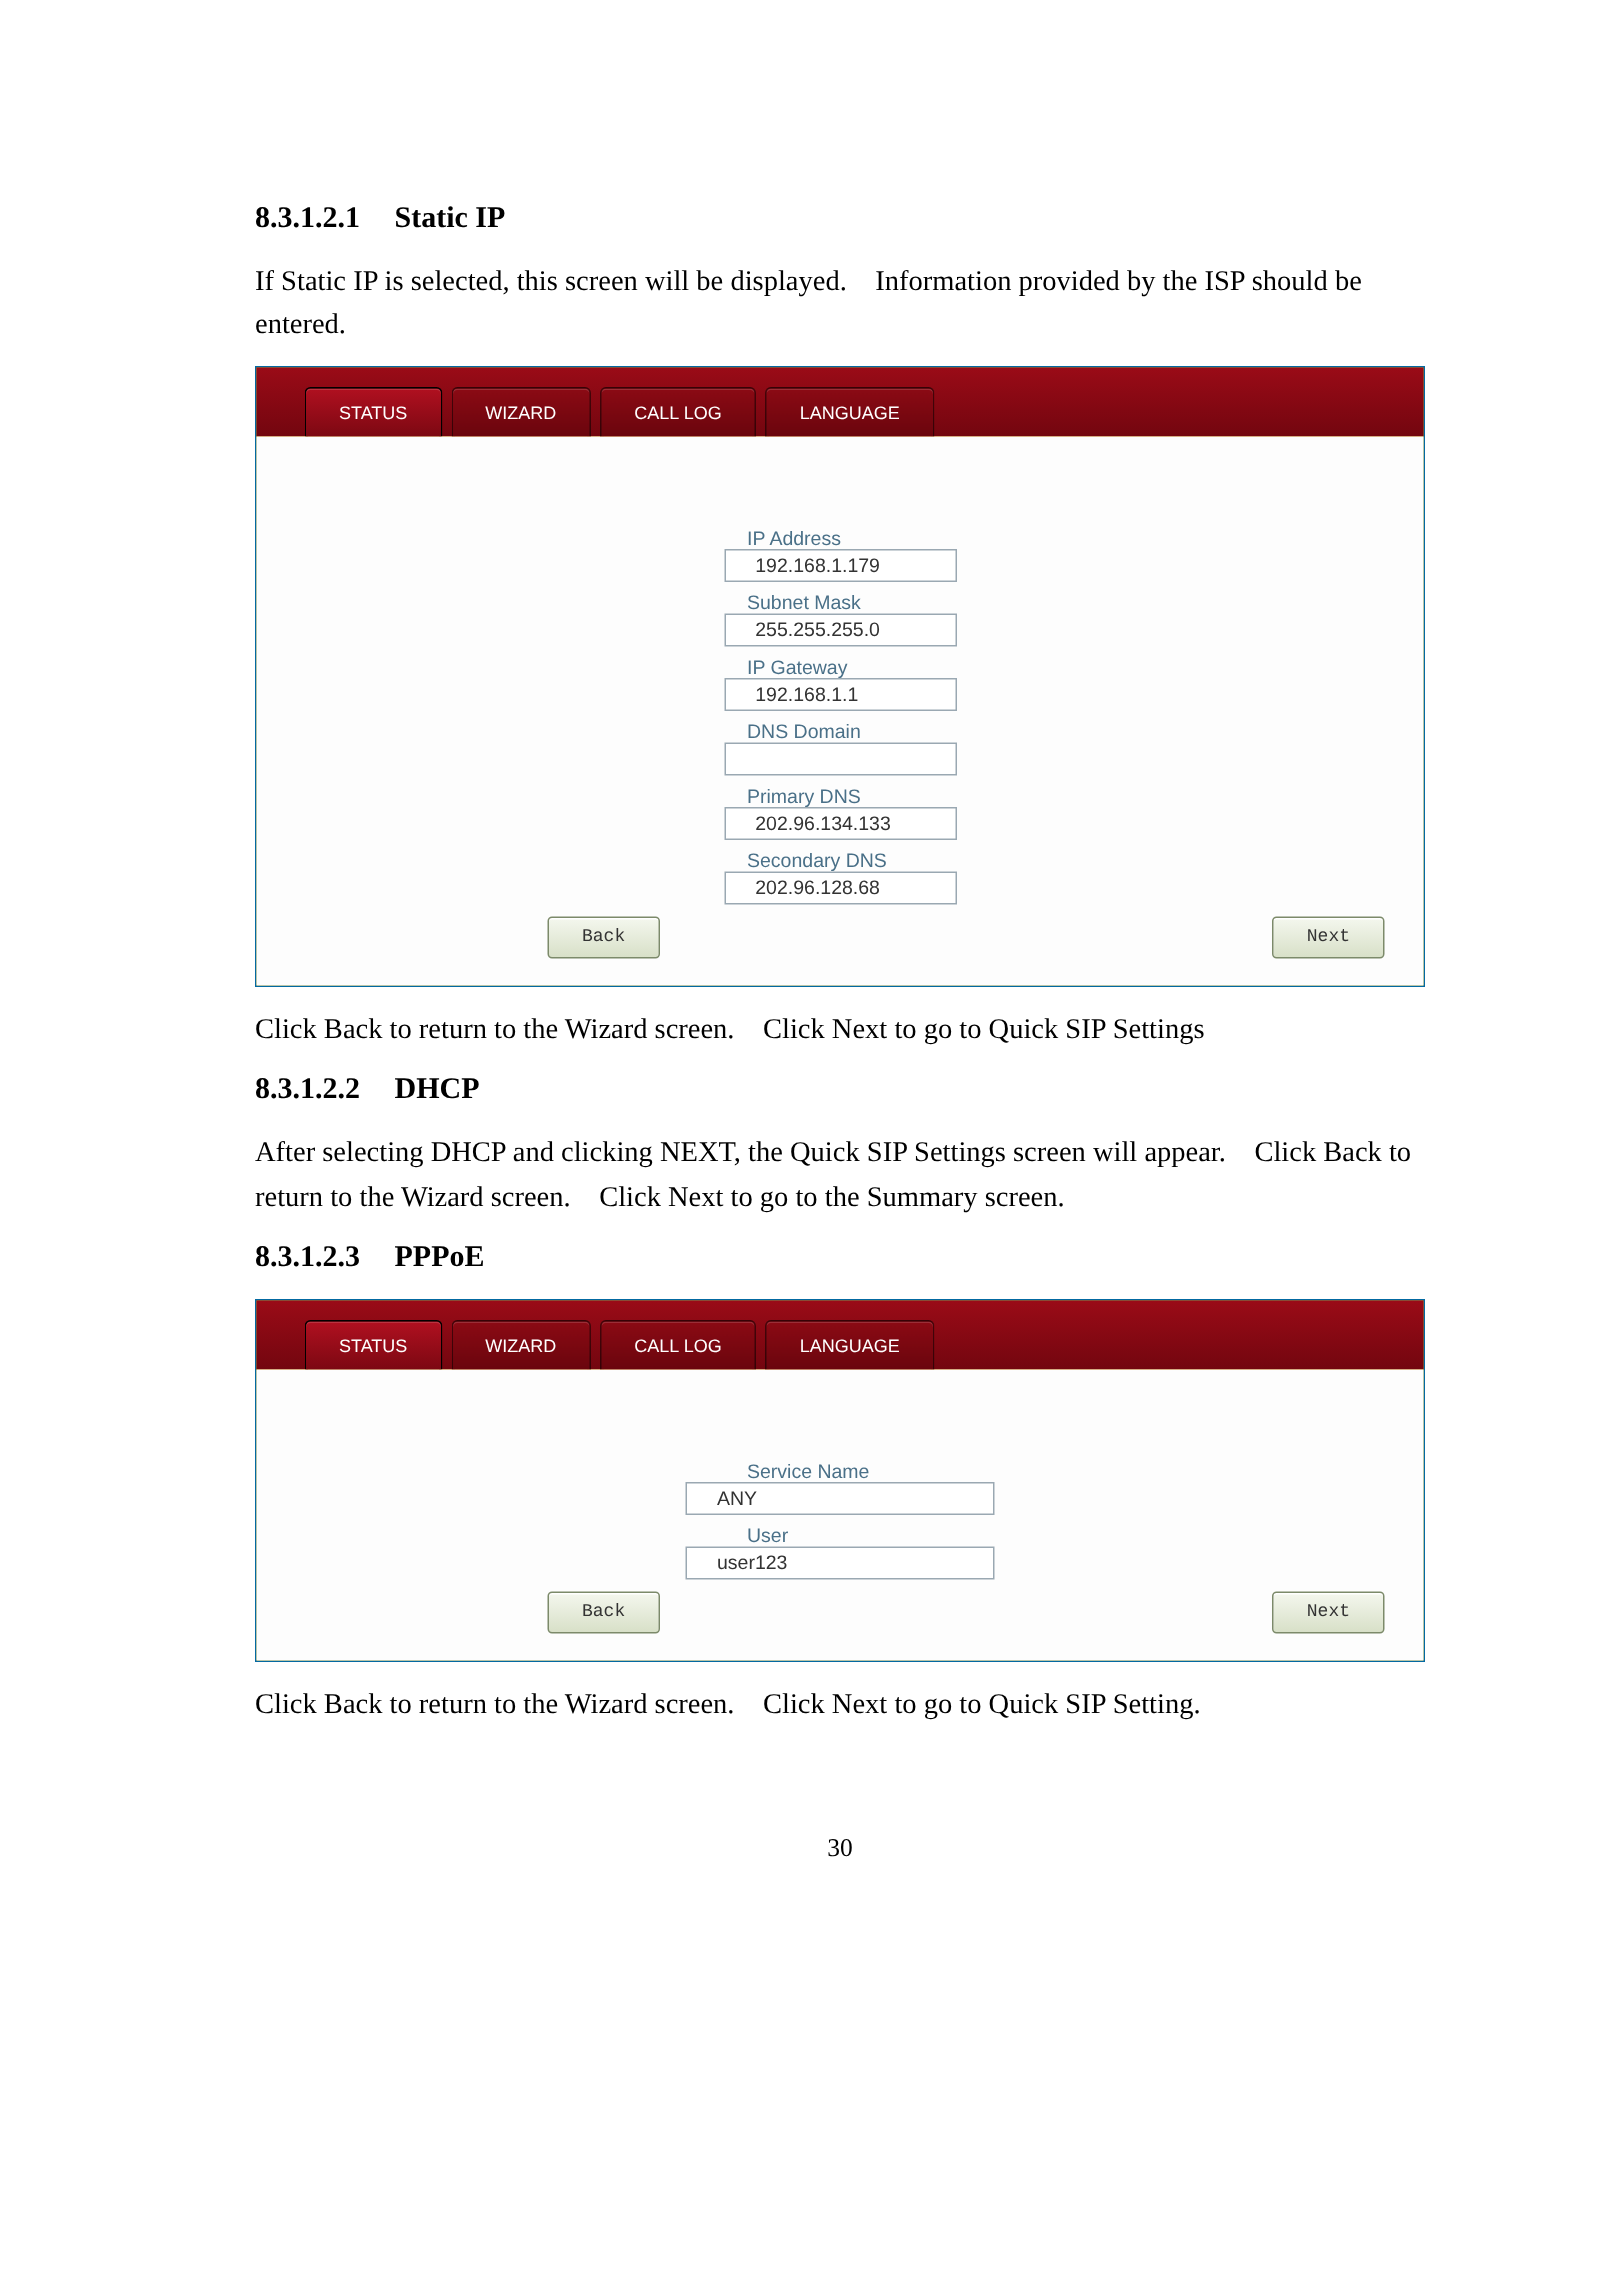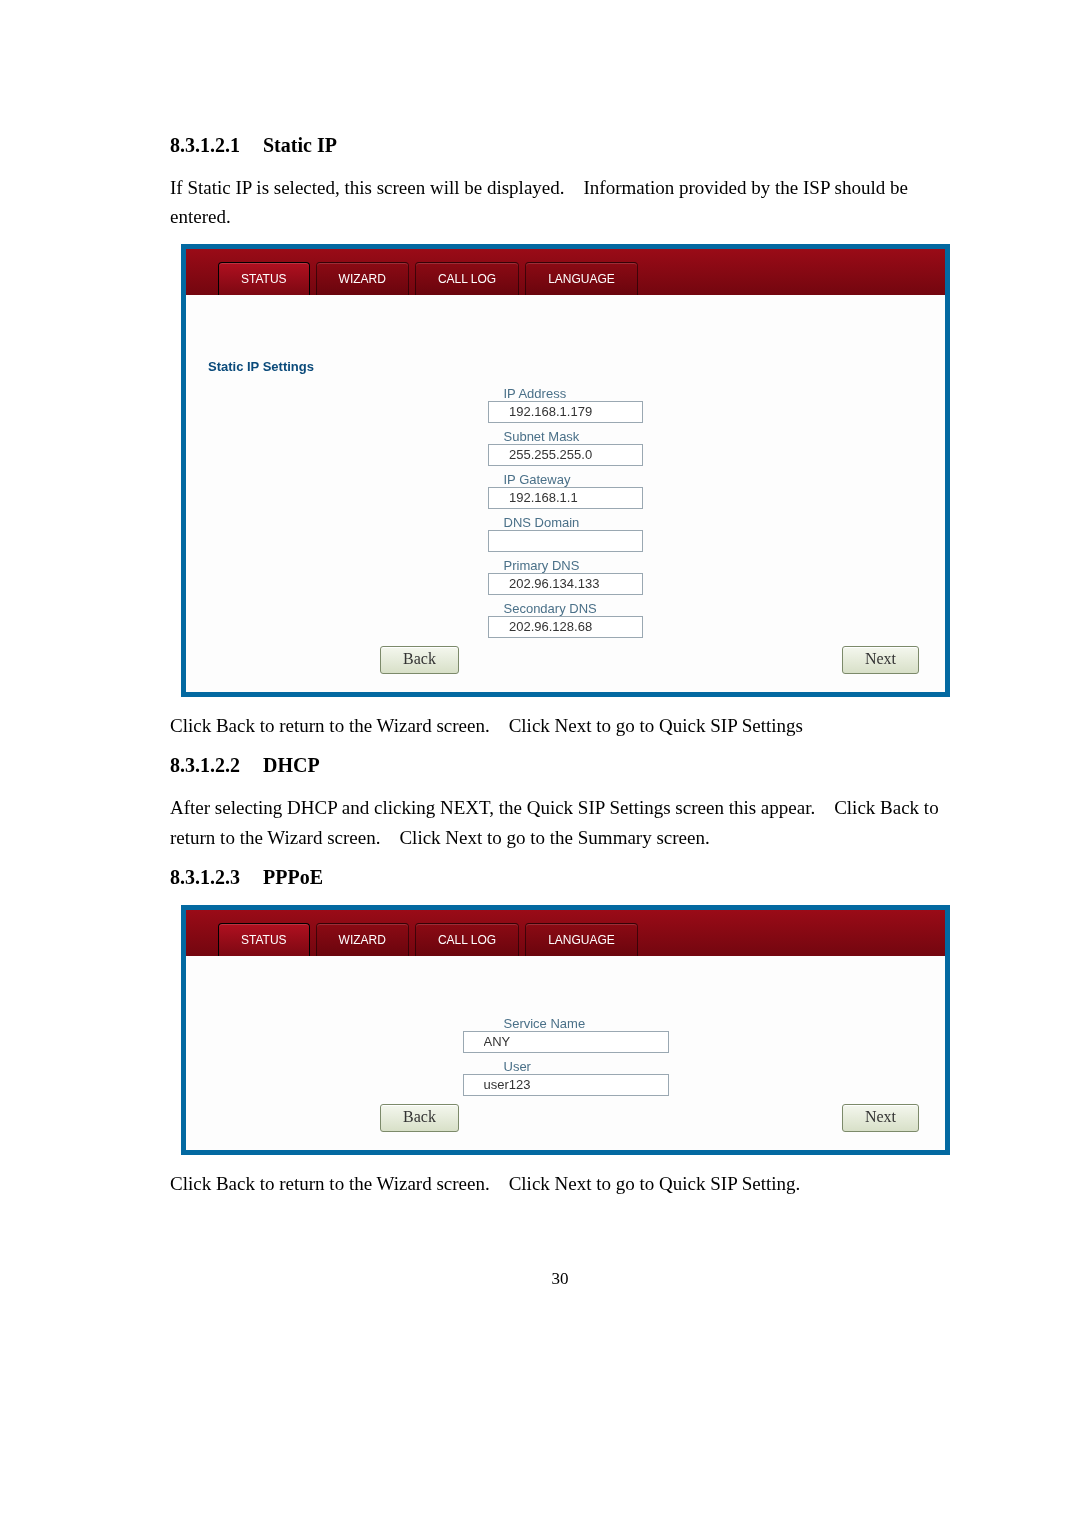--- a/index.html
+++ b/index.html
@@ -21,22 +21,22 @@
     font-family: "Times New Roman", Times, serif;
   }
   .h3 .num { margin-right: 18px; }
   .para {
     font-size: 19px;
     line-height: 1.55;
     margin: 0 0 12px 0;
     font-family: "Times New Roman", Times, serif;
   }
   .figure {
-    margin: 6px 0 14px 11px;
-    border: 5px solid #0369a1;
+    margin: 6px 0 14px 0;
+    border: 1px solid #0369a1;
     background: #eab308;
   }
   .navbar {
     background: linear-gradient(#9a0b17, #73060f);
     height: 46px;
     display: flex;
     align-items: flex-end;
     padding-left: 32px;
     gap: 6px;
   }
@@ -96,22 +96,22 @@
   }
   .w-narrow { width: 155px; }
   .w-wide   { width: 206px; }
   .btn-row {
     display: flex;
     align-items: center;
     margin-top: 8px;
   }
   .btn-spacer-left { width: 176px; }
   .btn {
-    font-family: Liberation Serif, serif;
-    font-size: 16px;
+    font-family: Liberation Mono, monospace;
+    font-size: 12px;
     color: #333;
     height: 26px;
     line-height: 24px;
     padding: 0 22px;
     border: 1px solid #7c8a6a;
     border-radius: 3px;
     background: linear-gradient(#f4f7ee, #d8e0c8);
     box-shadow: inset 0 1px 0 #fff;
     display: inline-block;
   }
@@ -135,21 +135,20 @@
   <p class="para">If Static IP is selected, this screen will be displayed. Information provided by the ISP should be entered.</p>
 
   <div class="figure">
     <div class="navbar">
       <div class="nav-tab active">STATUS</div>
       <div class="nav-tab">WIZARD</div>
       <div class="nav-tab">CALL LOG</div>
       <div class="nav-tab">LANGUAGE</div>
     </div>
     <div class="panel-body">
-      <div class="panel-heading">Static IP Settings</div>
 
       <div class="form-row">
         <div class="form-label">IP Address</div>
         <input class="form-input w-narrow" value="192.168.1.179" style="">
       </div>
       <div class="form-row">
         <div class="form-label">Subnet Mask</div>
         <input class="form-input w-narrow" value="255.255.255.0" style="">
       </div>
       <div class="form-row">
@@ -176,21 +175,21 @@
       </div>
     </div>
   </div>
 
   <p class="para">Click Back to return to the Wizard screen. Click Next to go to Quick SIP Settings</p>
 
   <div class="h3">
     <span class="num">8.3.1.2.2</span>
     <span>DHCP</span>
   </div>
-  <p class="para">After selecting DHCP and clicking NEXT, the Quick SIP Settings screen this appear. Click Back to return to the Wizard screen. Click Next to go to the Summary screen.</p>
+  <p class="para">After selecting DHCP and clicking NEXT, the Quick SIP Settings screen will appear. Click Back to return to the Wizard screen. Click Next to go to the Summary screen.</p>
 
   <div class="h3">
     <span class="num">8.3.1.2.3</span>
     <span>PPPoE</span>
   </div>
 
   <div class="figure">
     <div class="navbar">
       <div class="nav-tab active">STATUS</div>
       <div class="nav-tab">WIZARD</div>

